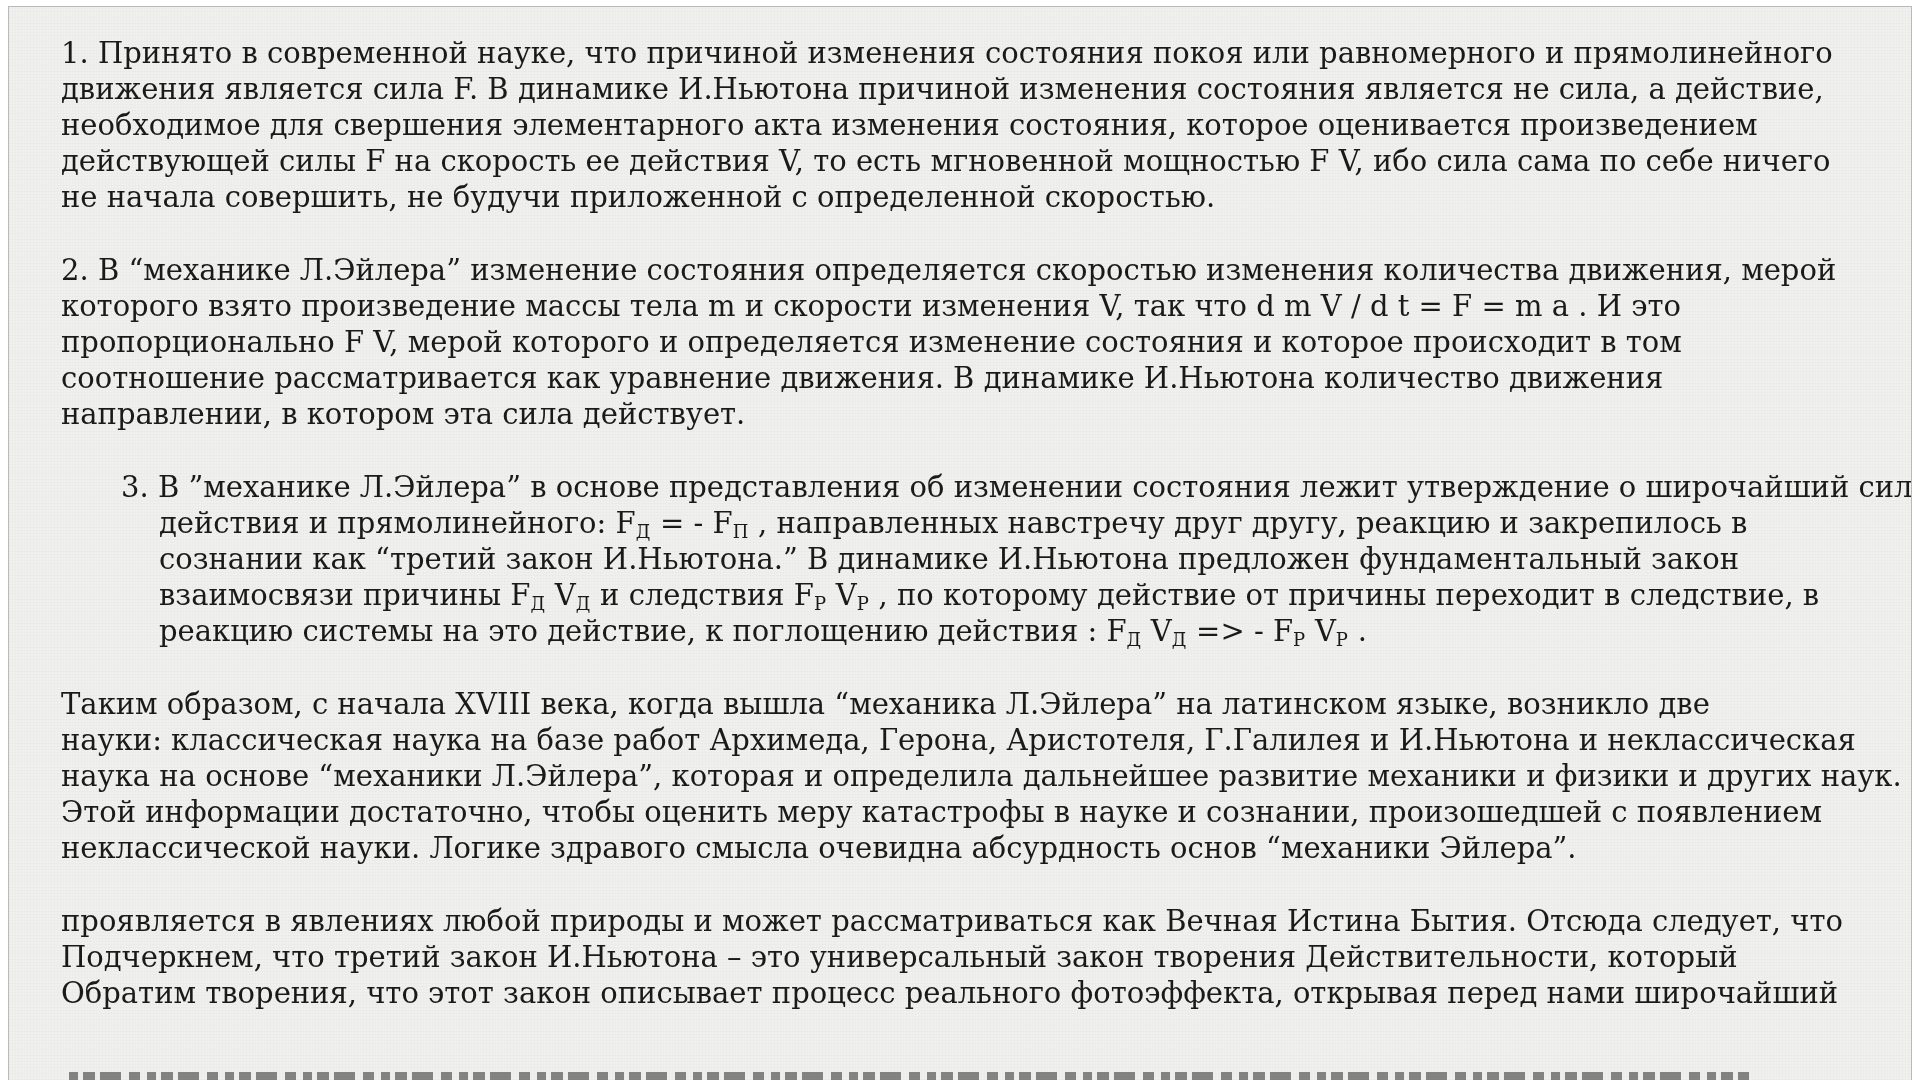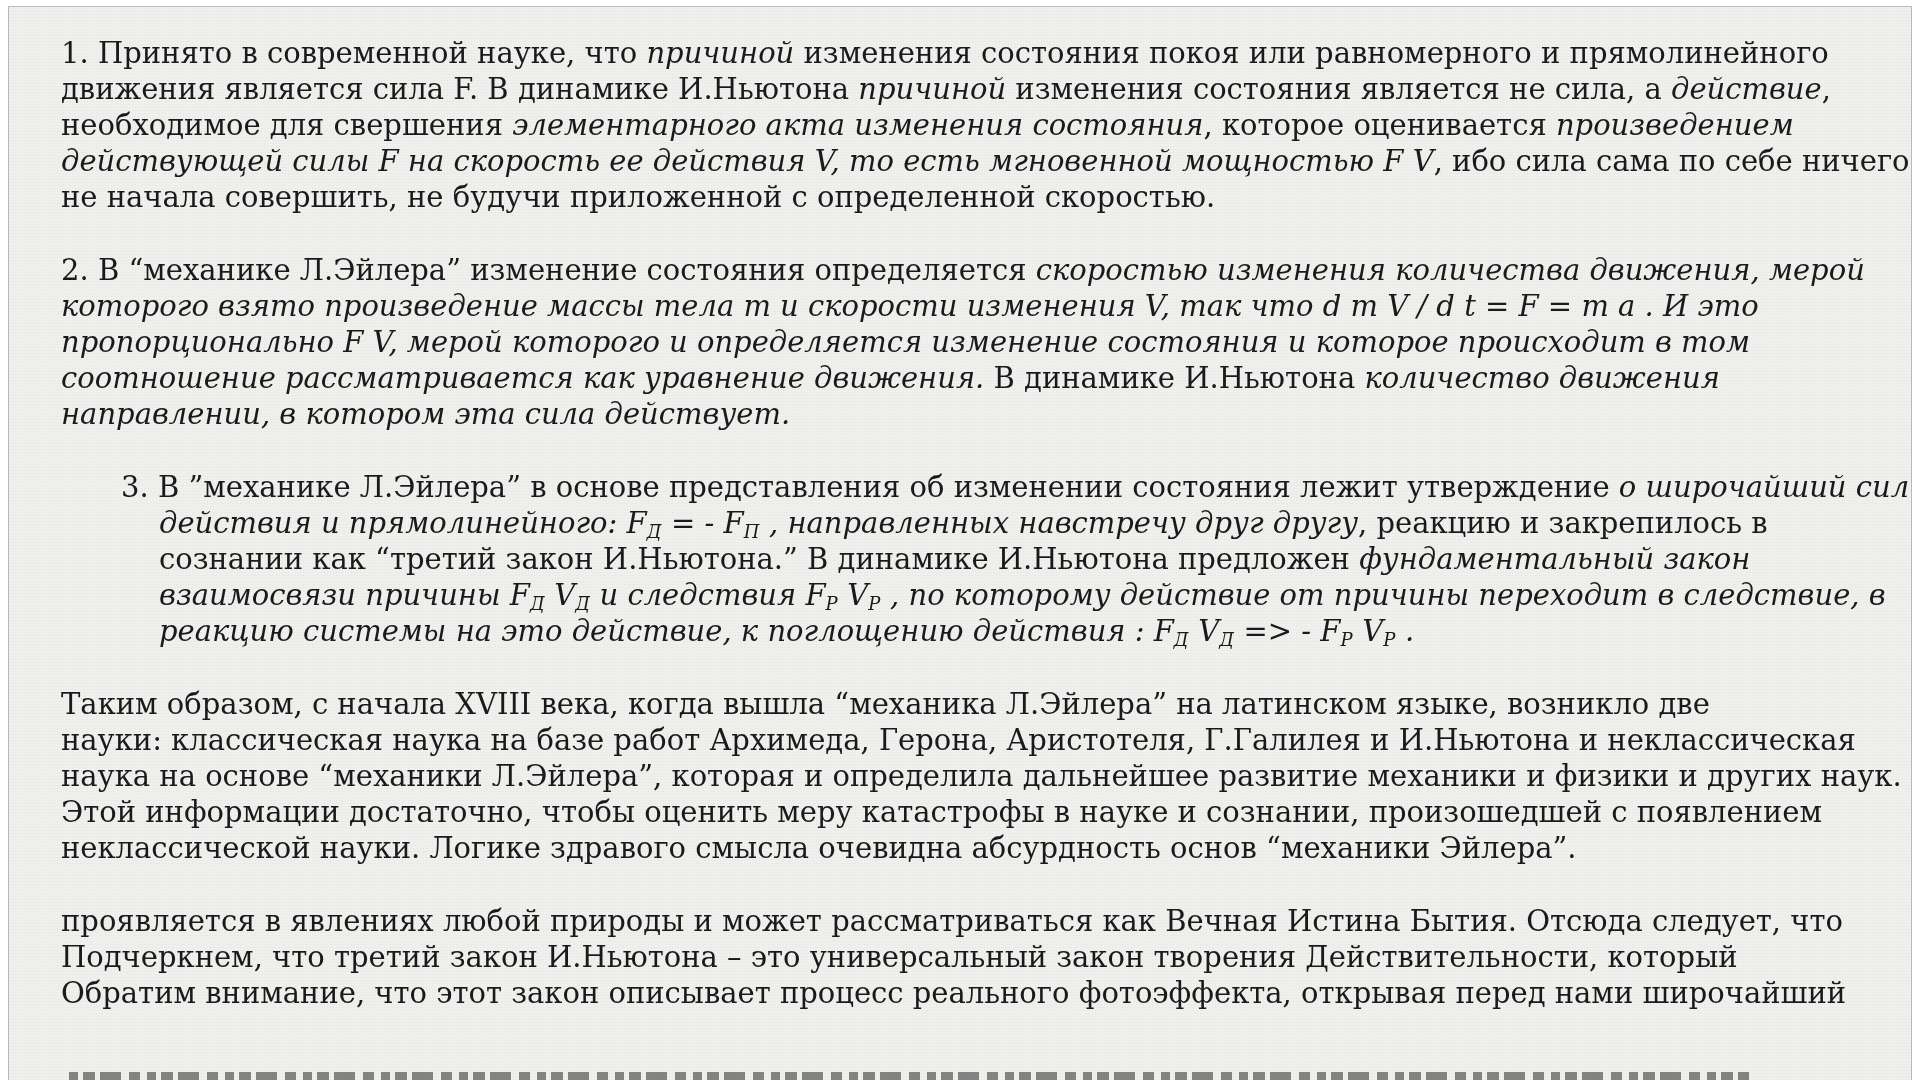--- a/index.html
+++ b/index.html
@@ -37,21 +37,21 @@
   }
   .para { margin: 0 0 37px 0; }
   .para:last-child { margin-bottom: 0; }
   .line {
     white-space: nowrap;
     line-height: 36px;
     height: 36px;
   }
   .para.indented { margin-left: 60px; }
   .para.indented .line.cont { padding-left: 38px; }
-  .it { font-style: italic; }
+  .it { }
   .sb {
     font-size: 0.62em;
     vertical-align: -0.28em;
     letter-spacing: 0.5px;
   }
   .cut-line {
     position: absolute;
     left: 60px;
     bottom: 0;
     width: 1680px;
@@ -93,17 +93,17 @@
       <div class="para">
         <div class="line"><span>Таким образом, с начала XVIII века, когда вышла “механика Л.Эйлера” на латинском языке, возникло две</span></div>
         <div class="line"><span>науки: классическая наука на базе работ Архимеда, Герона, Аристотеля, Г.Галилея и И.Ньютона и неклассическая</span></div>
         <div class="line"><span>наука на основе “механики Л.Эйлера”, которая и определила дальнейшее развитие механики и физики и других наук.</span></div>
         <div class="line"><span>Этой информации достаточно, чтобы оценить меру катастрофы в науке и сознании, произошедшей с появлением</span></div>
         <div class="line"><span>неклассической науки. Логике здравого смысла очевидна абсурдность основ “механики Эйлера”.</span></div>
       </div>
       <div class="para">
         <div class="line"><span>проявляется в явлениях любой природы и может рассматриваться как Вечная Истина Бытия. Отсюда следует, что</span></div>
         <div class="line"><span>Подчеркнем, что третий закон И.Ньютона – это универсальный закон творения Действительности, который</span></div>
-        <div class="line"><span>Обратим внимание, что этот закон описывает процесс реального фотоэффекта, открывая перед нами широчайший</span></div>
+        <div class="line"><span>Обратим творения, что этот закон описывает процесс реального фотоэффекта, открывая перед нами широчайший</span></div>
       </div>
     </div>
   <div class="cut-line"></div>
 </div>
 
 </body></html>

